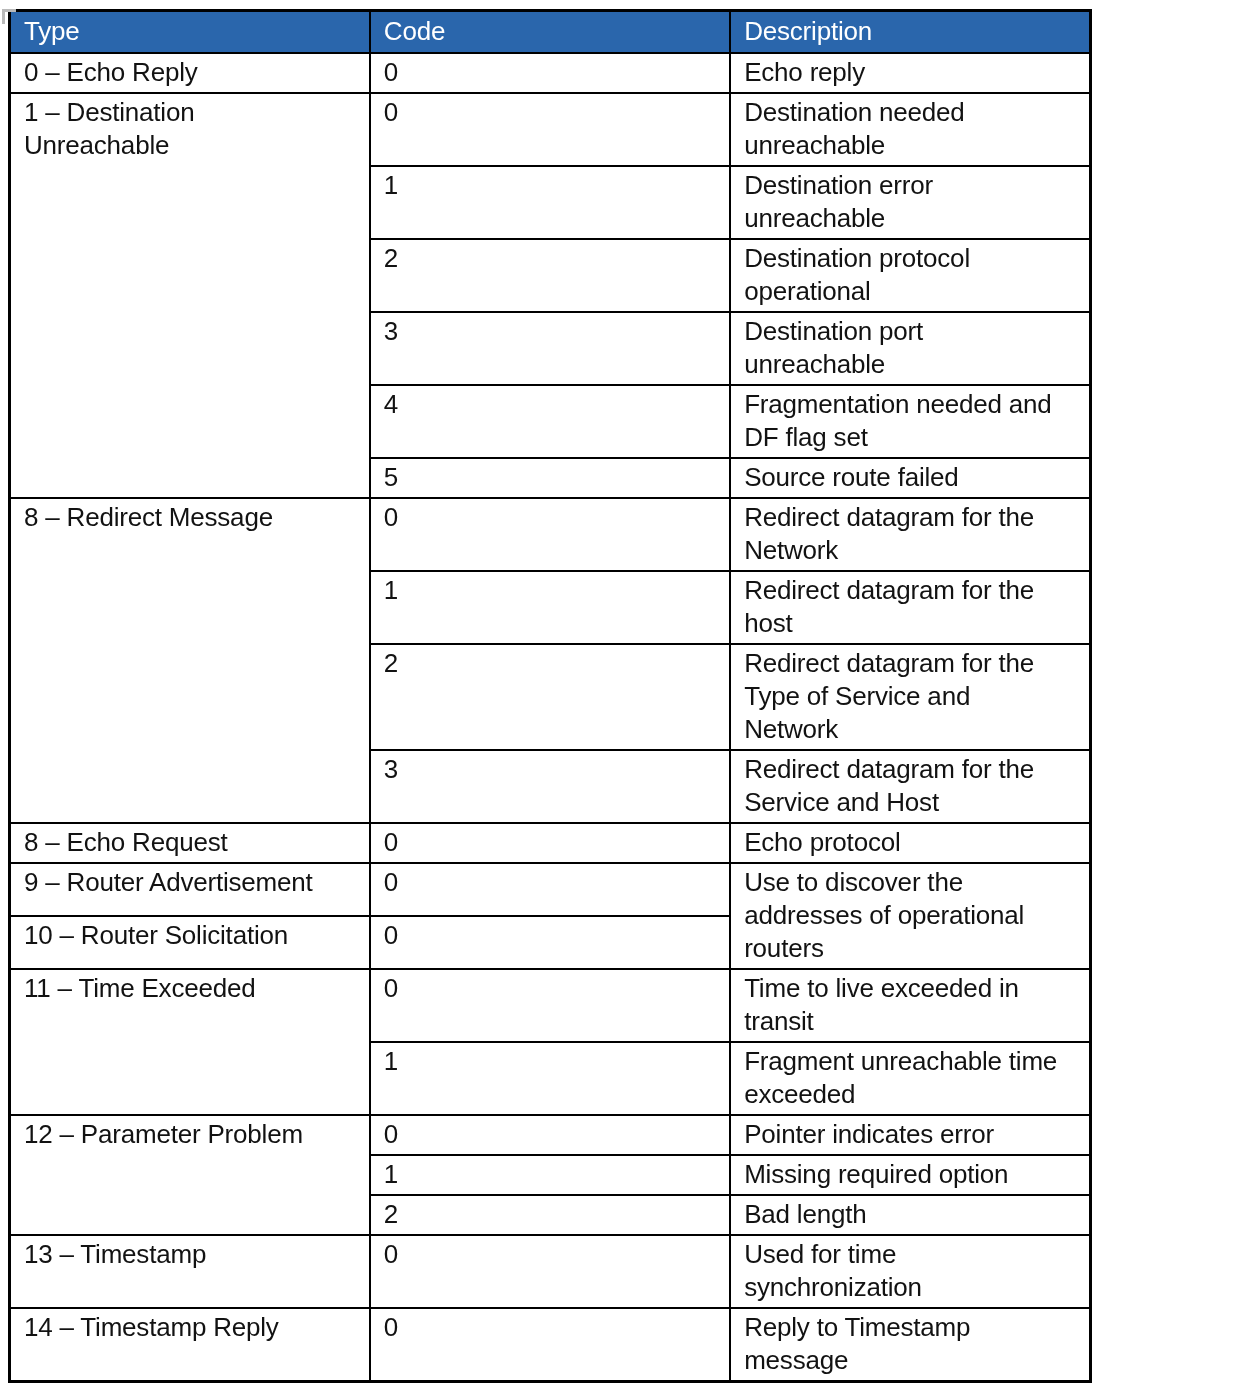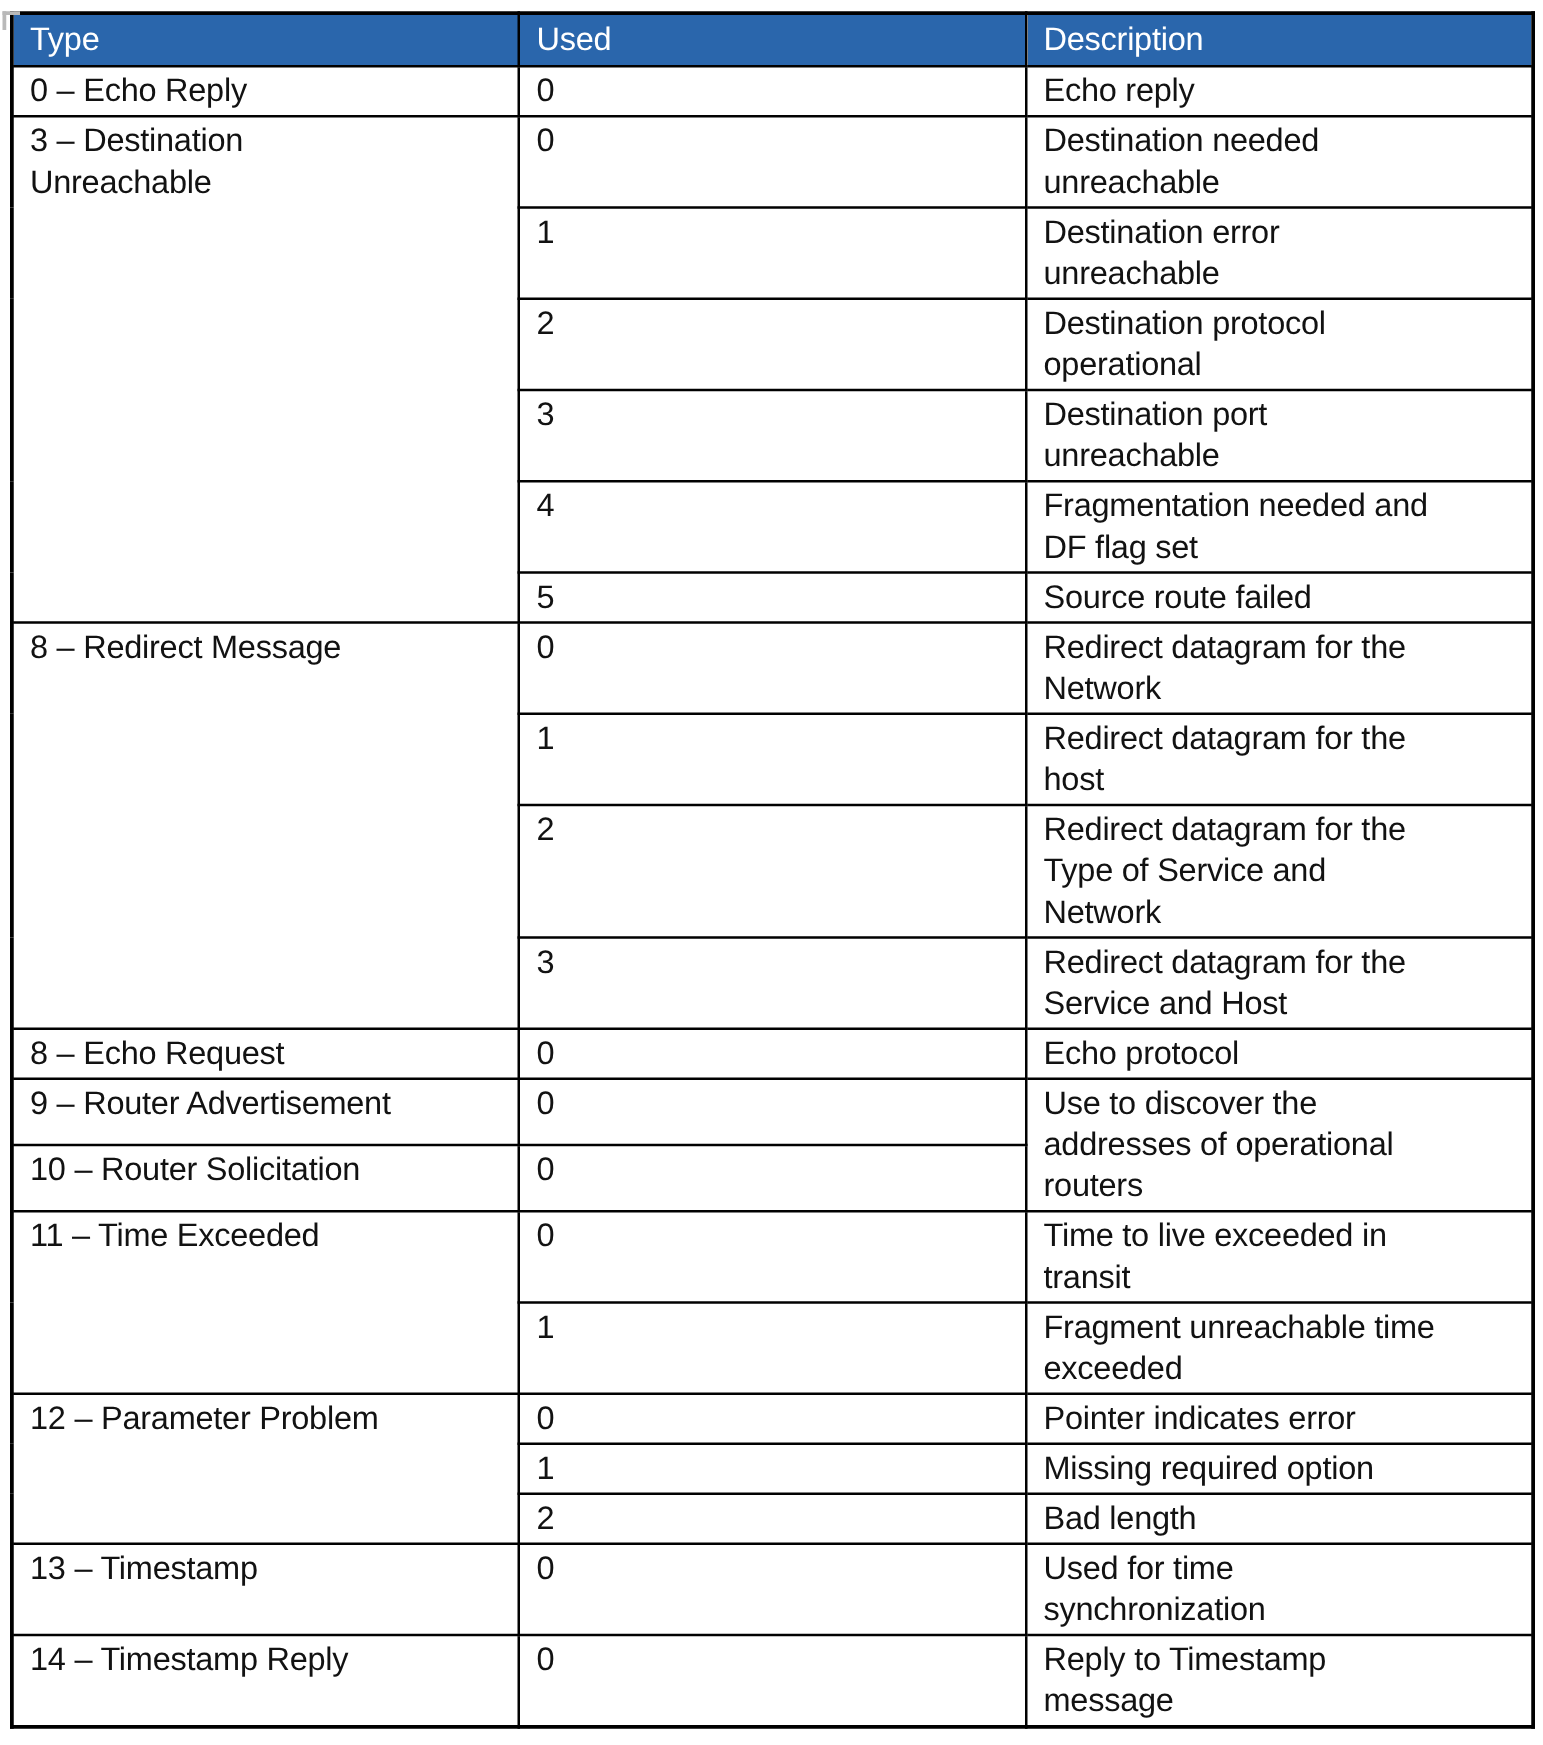--- a/index.html
+++ b/index.html
@@ -21,21 +21,21 @@
     left: 2px;
     top: 0;
     width: 11px;
     height: 12px;
     border-left: 3px solid #b9b9b9;
     border-top: 3px solid #b9b9b9;
   }
   table.icmp {
     border-collapse: collapse;
     table-layout: fixed;
-    width: 1220px;
+    width: 1084px;
     margin: 9px 0 0 8px;
     border: 3px solid #000000;
   }
   table.icmp col { width: 33.33%; }
   table.icmp th, table.icmp td {
     border: 2px solid #000000;
     font-size: 26px;
     line-height: 33px;
     letter-spacing: -0.2px;
     text-align: left;
@@ -64,34 +64,34 @@
 
   <table class="icmp">
     <colgroup>
         <col>
         <col>
         <col>
       </colgroup>
     <thead>
       <tr>
         <th>Type</th>
-        <th>Used</th>
+        <th>Code</th>
         <th>Description</th>
       </tr>
     </thead>
     <tbody>
 
       <tr>
         <td>0 – Echo Reply</td>
         <td>0</td>
         <td>Echo reply</td>
       </tr>
 
       <tr>
-        <td rowspan="6">3 – Destination
+        <td rowspan="6">1 – Destination
 Unreachable</td>
         <td>0</td>
         <td>Destination needed
 unreachable</td>
       </tr>
       <tr>
         <td>1</td>
         <td>Destination error
 unreachable</td>
       </tr>

